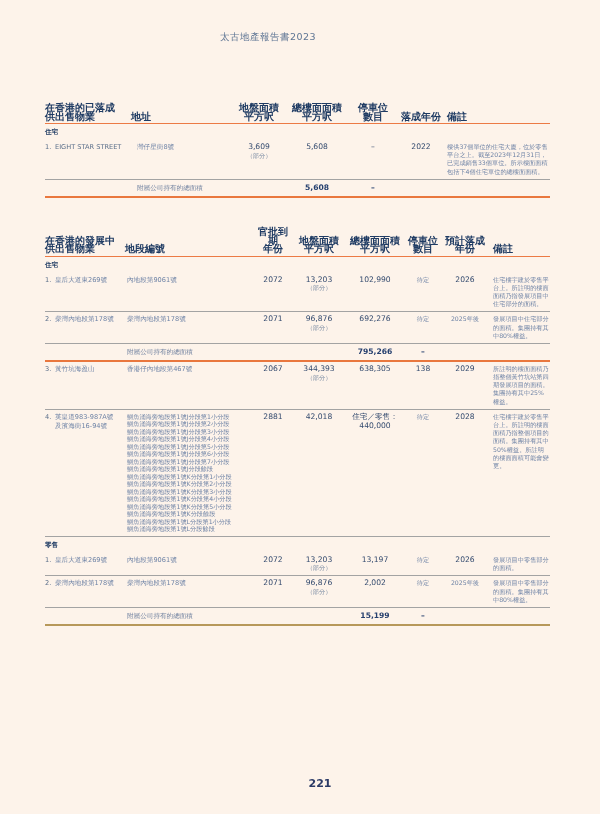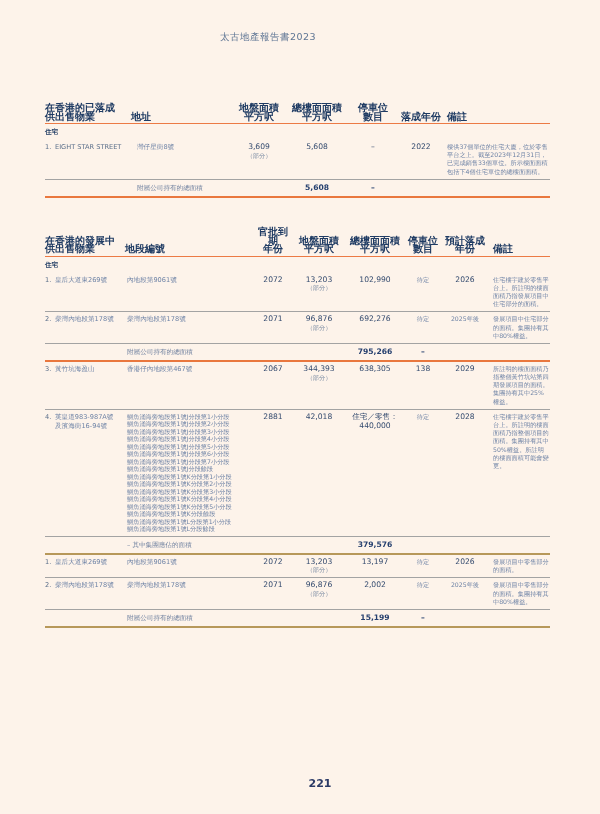--- a/index.html
+++ b/index.html
@@ -200,29 +200,24 @@
       <td class="c num">2881</td>
       <td class="c num">42,018</td>
       <td class="c num" style="white-space:pre-line">住宅／零售：
 440,000</td>
       <td class="c note">待定</td>
       <td class="c num">2028</td>
       <td class="note" style="padding-left:6px">住宅樓宇建於零售平台上。所註明的樓面面積乃指整個項目的面積。集團持有其中50%權益。所註明的樓面面積可能會變更。</td>
     </tr>
 
 
-    <tr class="total line-gold">
-      <td></td>
-      <td colspan="3" class="lbl" style="padding-left:2px">– 其中集團應佔的面積</td>
-      <td class="c val">379,576</td>
-      <td></td>
-        <td></td>
-        <td></td>
-    </tr>
-
+
+    <tr class="section">
+        <td colspan="8">零售</td>
+      </tr>
 
     <tr class="row">
       <td><span class="idx">1.</span><span class="addr">皇后大道東269號</span></td>
       <td class="addr" style="padding-left:2px">內地段第9061號</td>
       <td class="c num">2072</td>
       <td class="c num"><span>13,203</span><span class="sub">（部分）</span></td>
       <td class="c num">13,197</td>
       <td class="c note">待定</td>
       <td class="c num">2026</td>
       <td class="note" style="padding-left:6px">發展項目中零售部分的面積。</td>

